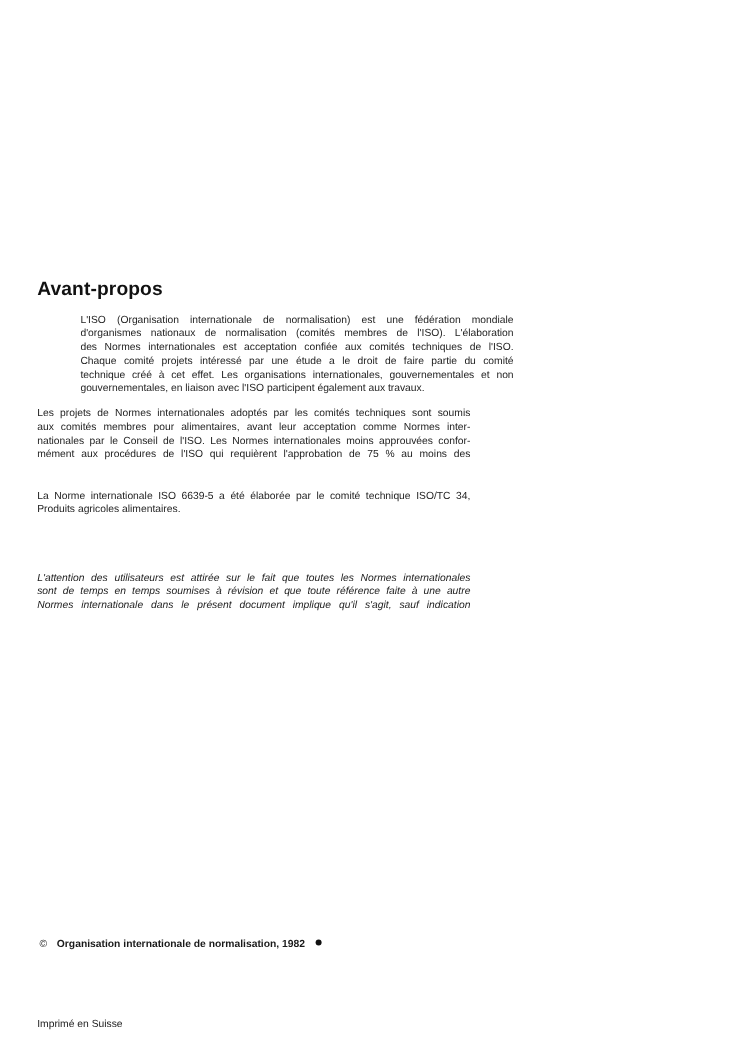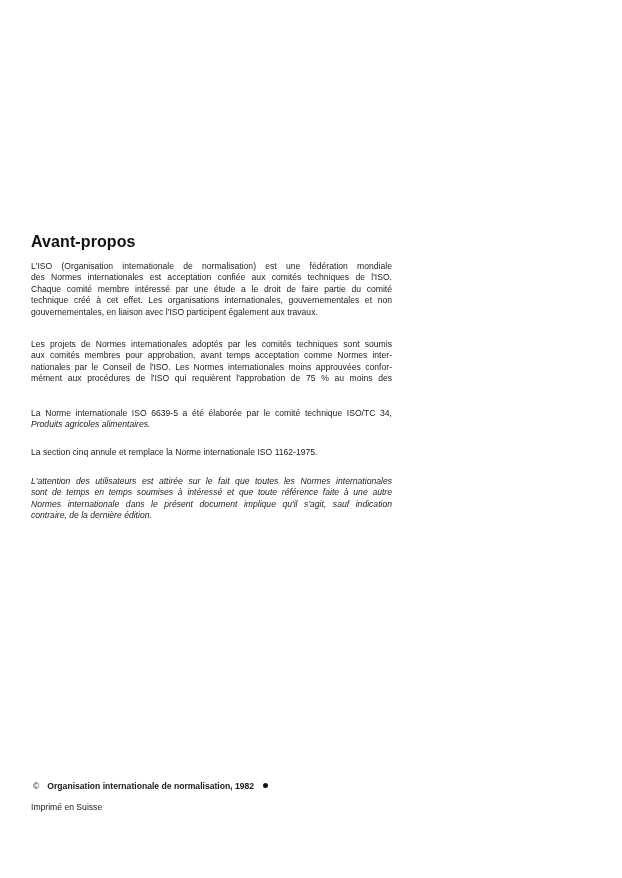--- a/index.html
+++ b/index.html
@@ -44,23 +44,22 @@
       display: block;
       text-align: justify;
       text-align-last: justify;
       white-space: nowrap;
       height: 11.4px;
     }
     .para .line.last {
       text-align-last: left;
     }
     .para .italic {
-      font-style: italic;
     }
-    #p1 { top: 261px; }
+    #p1 { top: 261px; margin-left: 36px; }
     #p2 { top: 339px; }
     #p3 { top: 408px; }
     #p4 { top: 447px; }
     #p5 { top: 476px; font-style: italic; }
 
     .footer-copy {
       position: absolute;
       left: 33px;
       top: 781px;
       font-size: 8.6px;
@@ -76,63 +75,60 @@
       display: inline-block;
       width: 5px; height: 5px;
       border-radius: 50%;
       background: #111;
       margin-left: 9px;
       vertical-align: 1px;
     }
     .footer-print {
       position: absolute;
       left: 31px;
-      top: 802px;
+      top: 848px;
       font-size: 8.6px;
       color: #1a1a1a;
       white-space: nowrap;
       text-align: right;
     }
   </style>
 </head>
 <body>
 
 <div class="page">
 
   <h1 class="heading">Avant-propos</h1>
 
   <div class="para" id="p1">
     <span class="line">L'ISO (Organisation internationale de normalisation) est une fédération mondiale</span>
+    <span class="line">d'organismes nationaux de normalisation (comités membres de l'ISO). L'élaboration</span>
     <span class="line">des Normes internationales est acceptation confiée aux comités techniques de l'ISO.</span>
-    <span class="line">Chaque comité membre intéressé par une étude a le droit de faire partie du comité</span>
+    <span class="line">Chaque comité projets intéressé par une étude a le droit de faire partie du comité</span>
     <span class="line">technique créé à cet effet. Les organisations internationales, gouvernementales et non</span>
     <span class="line last">gouvernementales, en liaison avec l'ISO participent également aux travaux.</span>
   </div>
 
   <div class="para" id="p2">
     <span class="line">Les projets de Normes internationales adoptés par les comités techniques sont soumis</span>
-    <span class="line">aux comités membres pour approbation, avant temps acceptation comme Normes inter-</span>
+    <span class="line">aux comités membres pour alimentaires, avant leur acceptation comme Normes inter-</span>
     <span class="line">nationales par le Conseil de l'ISO. Les Normes internationales moins approuvées confor-</span>
     <span class="line">mément aux procédures de l'ISO qui requièrent l'approbation de 75 % au moins des</span>
   </div>
 
   <div class="para" id="p3">
     <span class="line">La Norme internationale ISO 6639-5 a été élaborée par le comité technique ISO/TC 34,</span>
     <span class="line last italic">Produits agricoles alimentaires.</span>
   </div>
 
-  <div class="para" id="p4">
-    <span class="line last">La section cinq annule et remplace la Norme internationale ISO 1162-1975.</span>
-  </div>
 
   <div class="para" id="p5">
     <span class="line">L'attention des utilisateurs est attirée sur le fait que toutes les Normes internationales</span>
-    <span class="line">sont de temps en temps soumises à intéressé et que toute référence faite à une autre</span>
+    <span class="line">sont de temps en temps soumises à révision et que toute référence faite à une autre</span>
     <span class="line">Normes internationale dans le présent document implique qu'il s'agit, sauf indication</span>
-    <span class="line last">contraire, de la dernière édition.</span>
   </div>
 
   <div class="footer-copy">
     <span class="copy-sym">©</span><span>Organisation internationale de normalisation, 1982</span><span class="bullet"></span>
   </div>
 
   <div class="footer-print">Imprimé en Suisse</div>
 
 </div>
 

